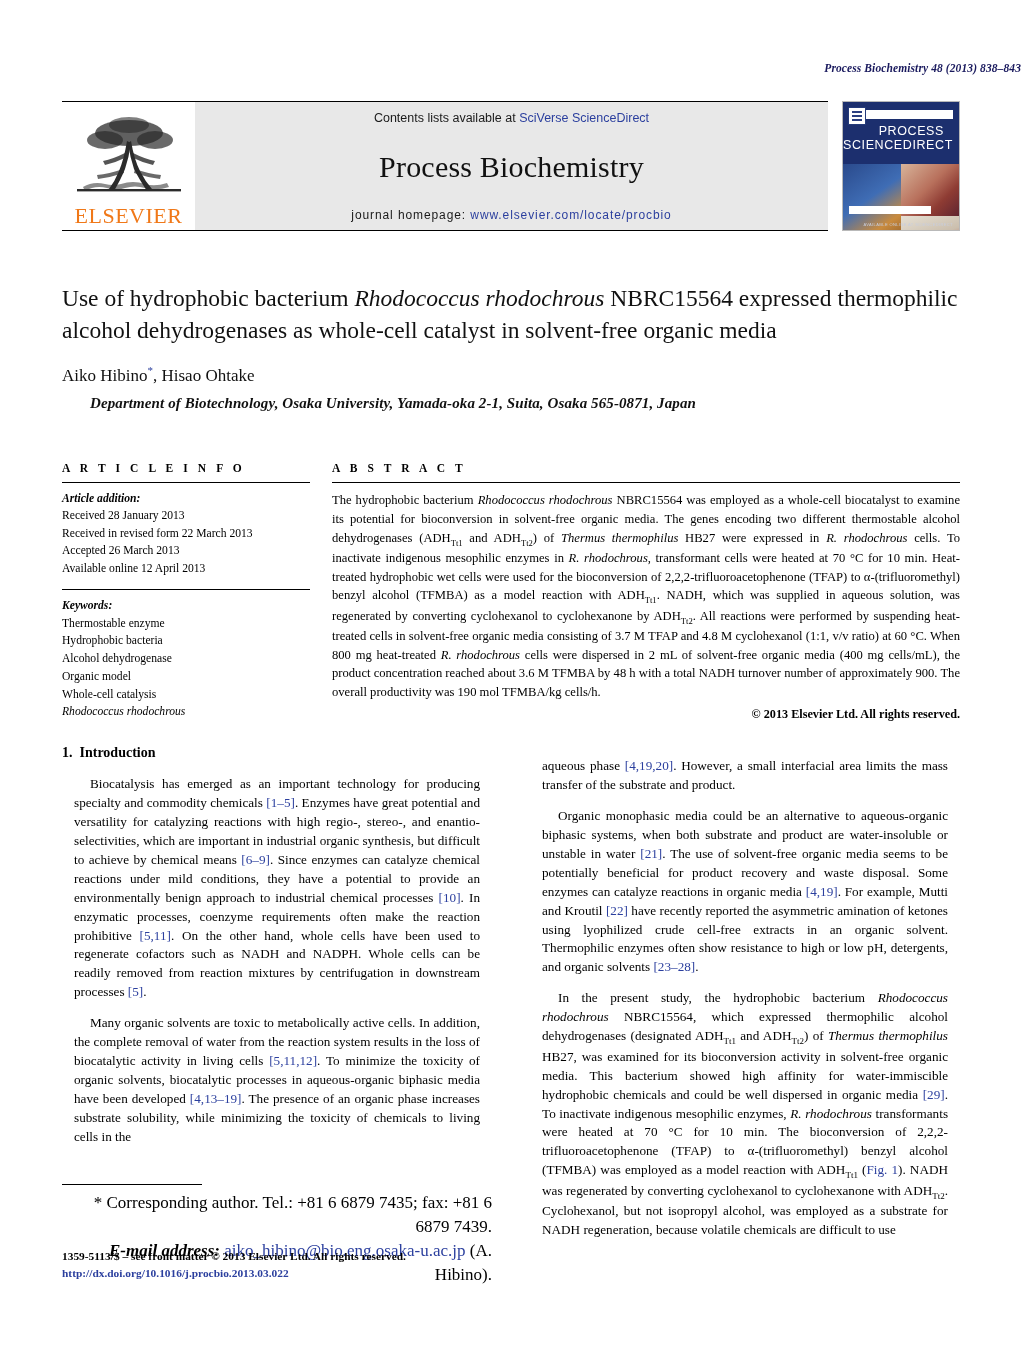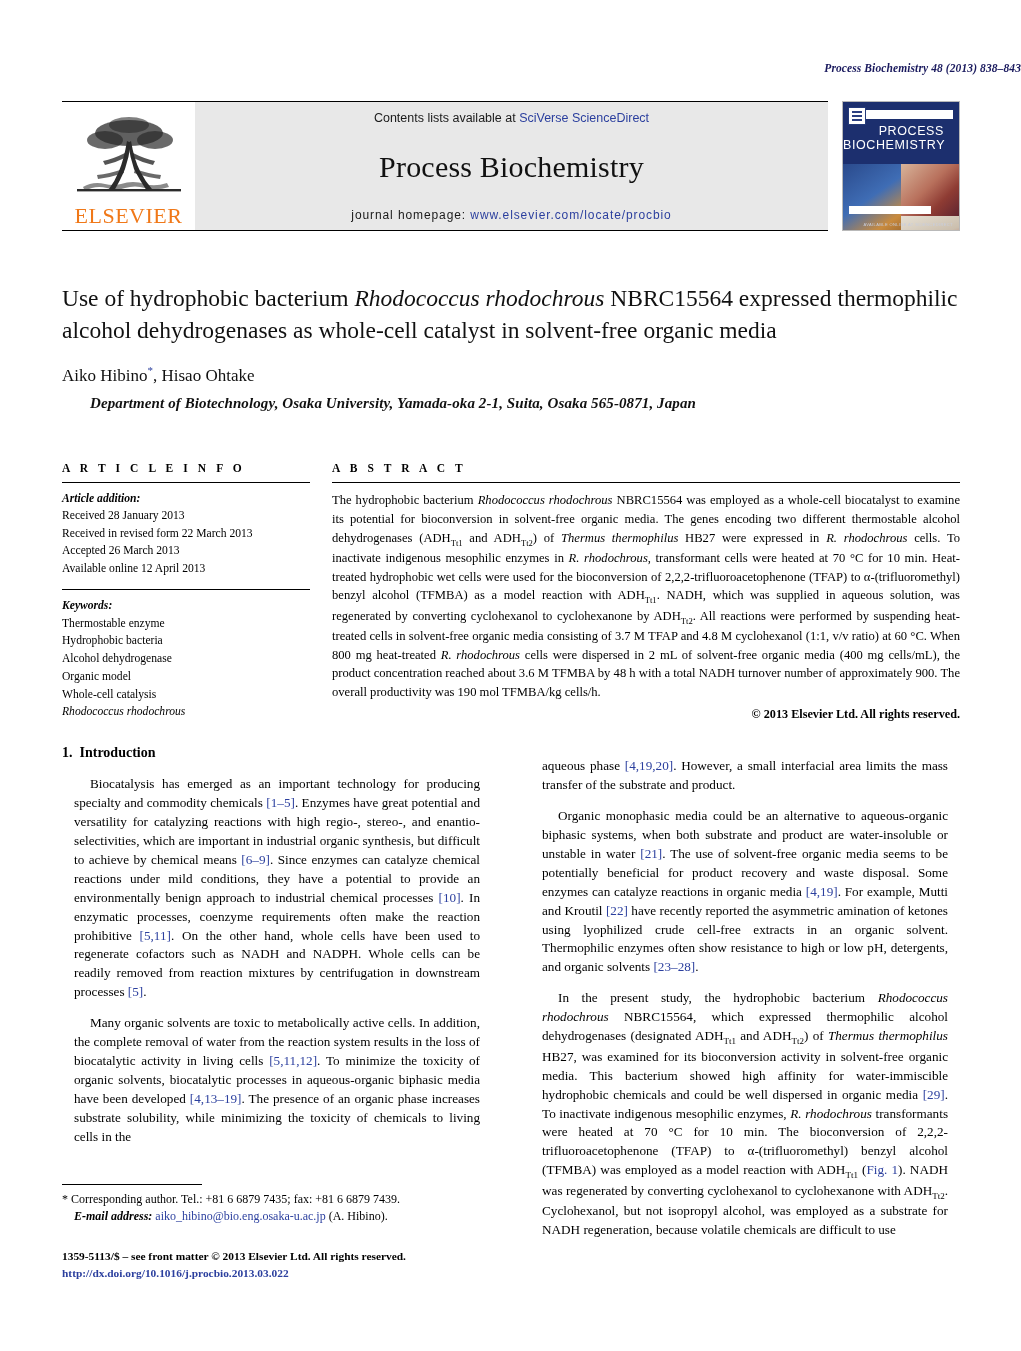--- a/index.html
+++ b/index.html
@@ -278,22 +278,23 @@
   p.para em { font-style: italic; }
   p.para sub { font-size: 9px; }
   .ref { color: #2B3F9E; }
 
   
   .footnote {
     position: absolute;
     top: 1184px;
     left: 62px;
     width: 430px;
-    font-size: 12px;
+    font-size: 17px;
     line-height: 1.42;
+    text-align: right;
   }
   .footnote .fn-rule {
     border-top: 0.9px solid #000;
     width: 140px;
     margin-bottom: 6px;
   }
   .fn-line { padding-left: 12px; text-indent: -12px; }
   .fn-line .star { color: #000; }
   .fn-line .lbl { font-style: italic; font-weight: bold; }
   .mail { color: #2B3F9E; }
@@ -346,21 +347,21 @@
       <div class="homepage-line">
         <span>journal homepage: </span><span class="hp-url">www.elsevier.com/locate/procbio</span>
       </div>
     </div>
 
     <div class="mast-right">
       <div class="cover-topbar"></div>
       <div class="cover-badge"></div>
       <div class="cover-title">
         <div>PROCESS</div>
-        <div>BIOCHEMISTRY</div>
+        <div>SCIENCEDIRECT</div>
       </div>
       <div class="cover-photos">
         <div class="ph ph-a"></div>
         <div class="ph ph-b"></div>
         <div class="ph ph-c"></div>
       </div>
       <div class="cover-botbar"></div>
       <div class="cover-foot">AVAILABLE ONLINE AT SCIENCEDIRECT</div>
     </div>
   </div>

